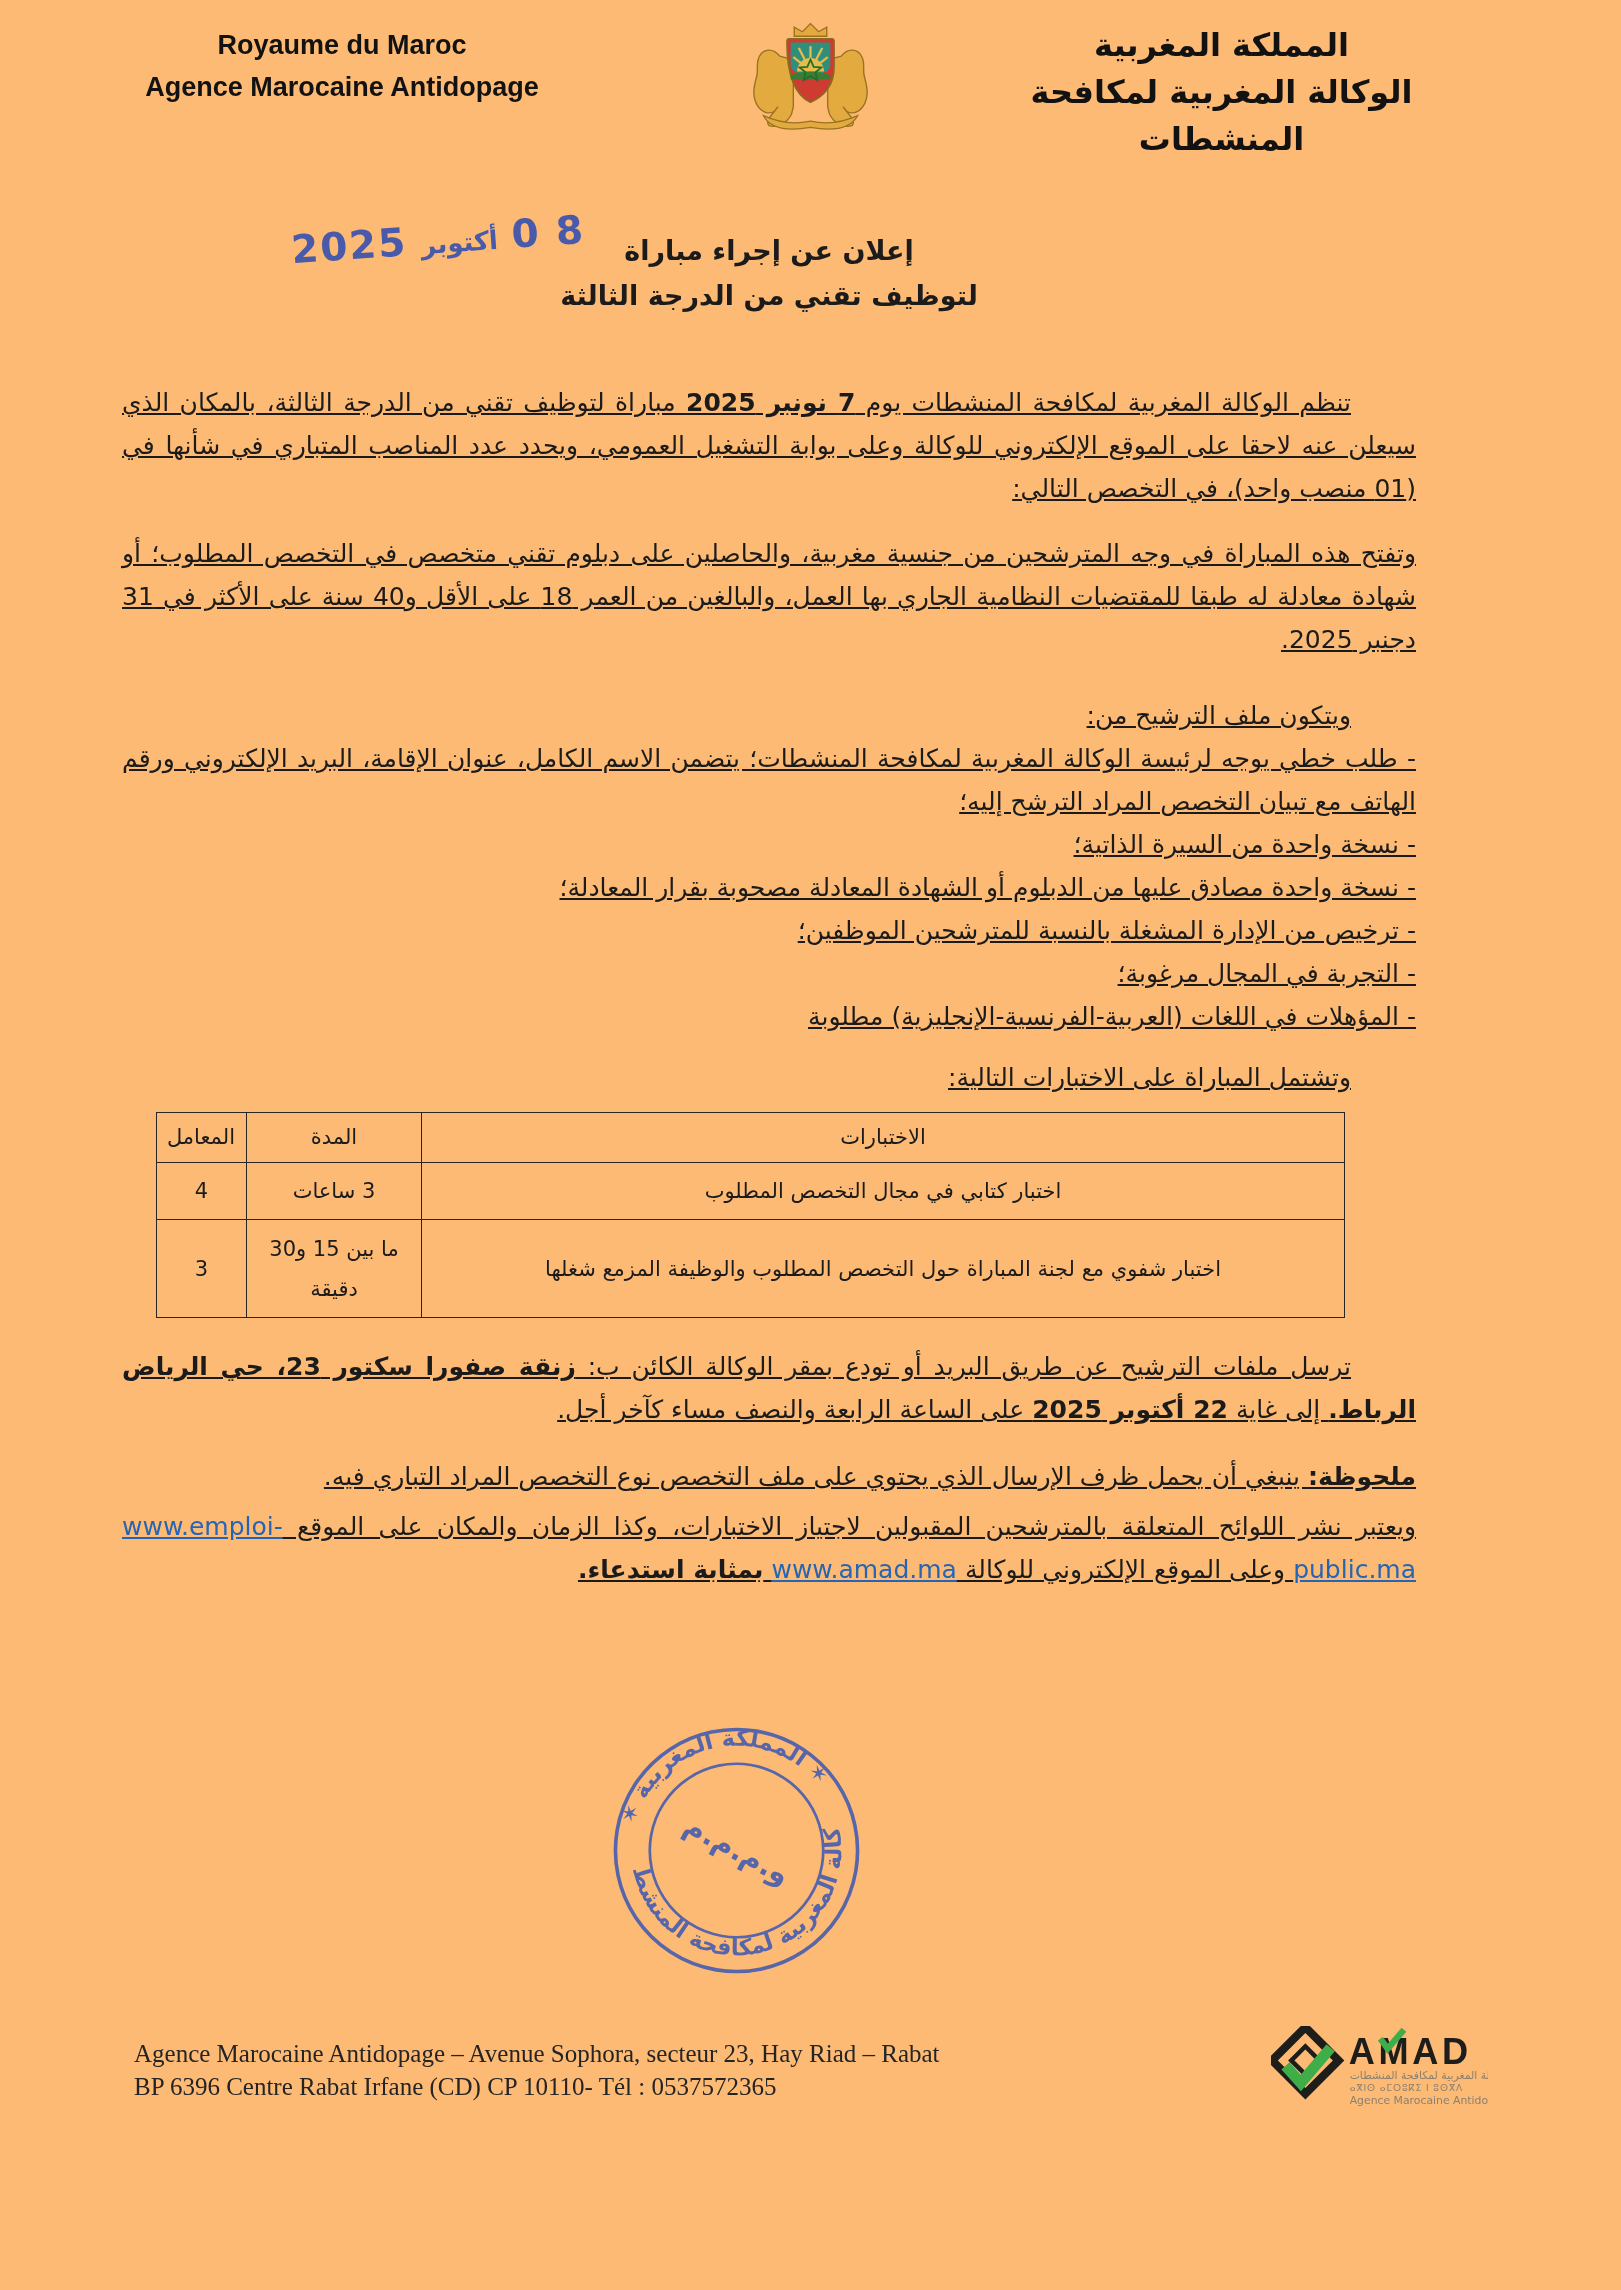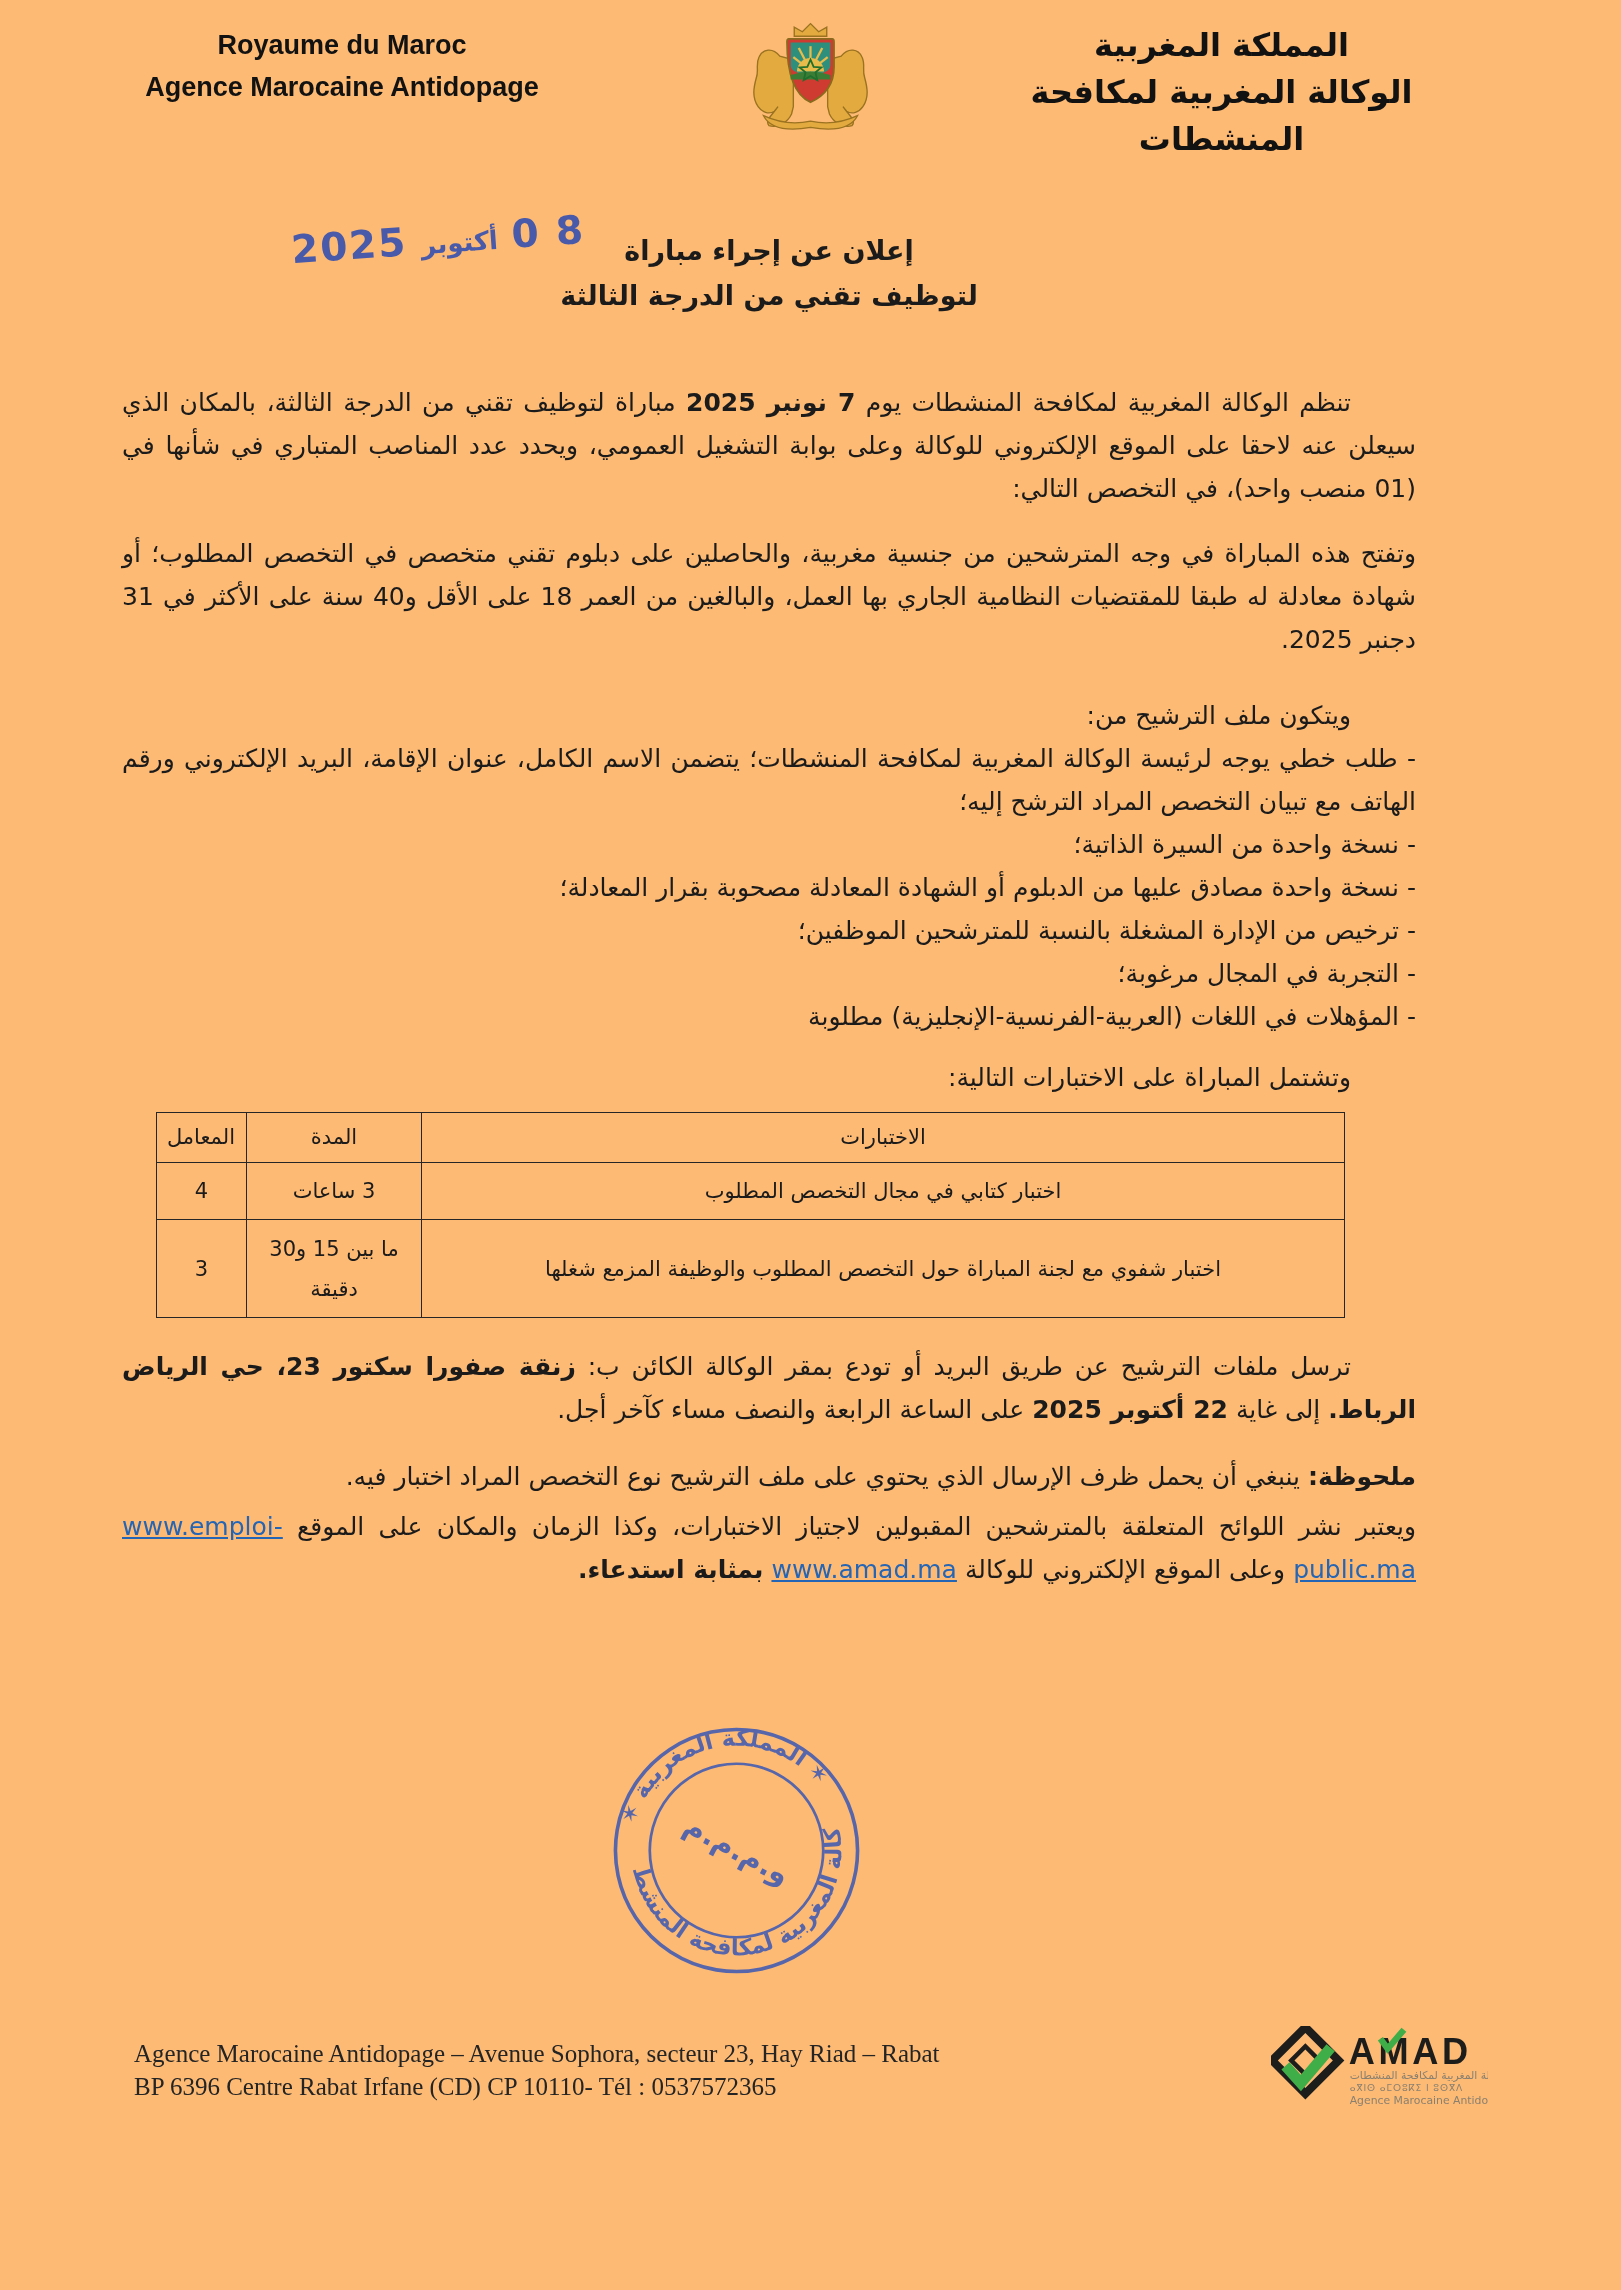--- a/index.html
+++ b/index.html
@@ -17,21 +17,21 @@
   
   .date-stamp{position:absolute;left:291px;top:217px;direction:rtl;color:#3952ae;
               font-weight:bold;transform:rotate(-4deg);opacity:.92;white-space:nowrap;}
   .date-stamp .dday,.date-stamp .dyear{font-size:39px;letter-spacing:1.8px;}
   .date-stamp .dmonth{font-size:26px;margin:0 9px;display:inline-block;}
 
   
   .main{position:absolute;left:122px;top:228px;width:1294px;direction:rtl;
         font-size:25px;line-height:43px;text-align:justify;color:#1b1b1b;}
   .doc-title{text-align:center;font-weight:bold;font-size:27px;line-height:45px;margin:0 0 63px 0;}
-  .main p{margin:0;}
+  .main p{margin:0;text-decoration:underline;}
   p.indent{text-indent:65px;}
   p.p-intro{margin-bottom:22px;}
   p.p-spec{font-weight:bold;margin-bottom:5.4px;}
   p.p-elig{margin-bottom:33px;}
   .file-list p{margin:0;}
   p.p-exams{margin-top:18px;}
   p.p-send{margin-bottom:23.5px;}
   p.p-note{margin-bottom:7.2px;}
   .b{font-weight:bold;}
   a.lnk{color:#2565b5;text-decoration:underline;cursor:pointer;}
@@ -150,21 +150,21 @@
         <tr class="r2">
           <td class="c-test">اختبار شفوي مع لجنة المباراة حول التخصص المطلوب والوظيفة المزمع شغلها</td>
           <td class="c-dur">ما بين 15 و30 دقيقة</td>
           <td class="c-coef">3</td>
         </tr>
       </tbody>
     </table>
 
     <p class="indent p-send"><span>ترسل ملفات الترشيح عن طريق البريد أو تودع بمقر الوكالة الكائن ب: </span><span class="b">زنقة صفورا سكتور 23، حي الرياض الرباط.</span><span> إلى غاية </span><span class="b">22 أكتوبر 2025</span><span> على الساعة الرابعة والنصف مساء كآخر أجل.</span></p>
 
-    <p class="p-note"><span class="b">ملحوظة:</span><span> ينبغي أن يحمل ظرف الإرسال الذي يحتوي على ملف الترشيح نوع التخصص المراد اختبار فيه.</span></p>
+    <p class="p-note"><span class="b">ملحوظة:</span><span> ينبغي أن يحمل ظرف الإرسال الذي يحتوي على ملف التخصص نوع التخصص المراد التباري فيه.</span></p>
 
     <p class="p-final"><span>ويعتبر نشر اللوائح المتعلقة بالمترشحين المقبولين لاجتياز الاختبارات، وكذا الزمان والمكان على الموقع </span><a class="lnk">www.emploi-public.ma</a><span> وعلى الموقع الإلكتروني للوكالة </span><a class="lnk">www.amad.ma</a><span> </span><span class="b">بمثابة استدعاء.</span></p>
   </div>
 
   <svg class="round-stamp" width="271" height="271" viewBox="0 0 300 300">
     <defs>
       <path id="arcTop" d="M 34,150 A 116,116 0 0 1 266,150"></path>
       <path id="arcBot" d="M 34,150 A 116,116 0 0 0 266,150"></path>
     </defs>
     <g transform="rotate(-12 150 150)" opacity="0.86" fill="none" stroke="#3c58b4">

